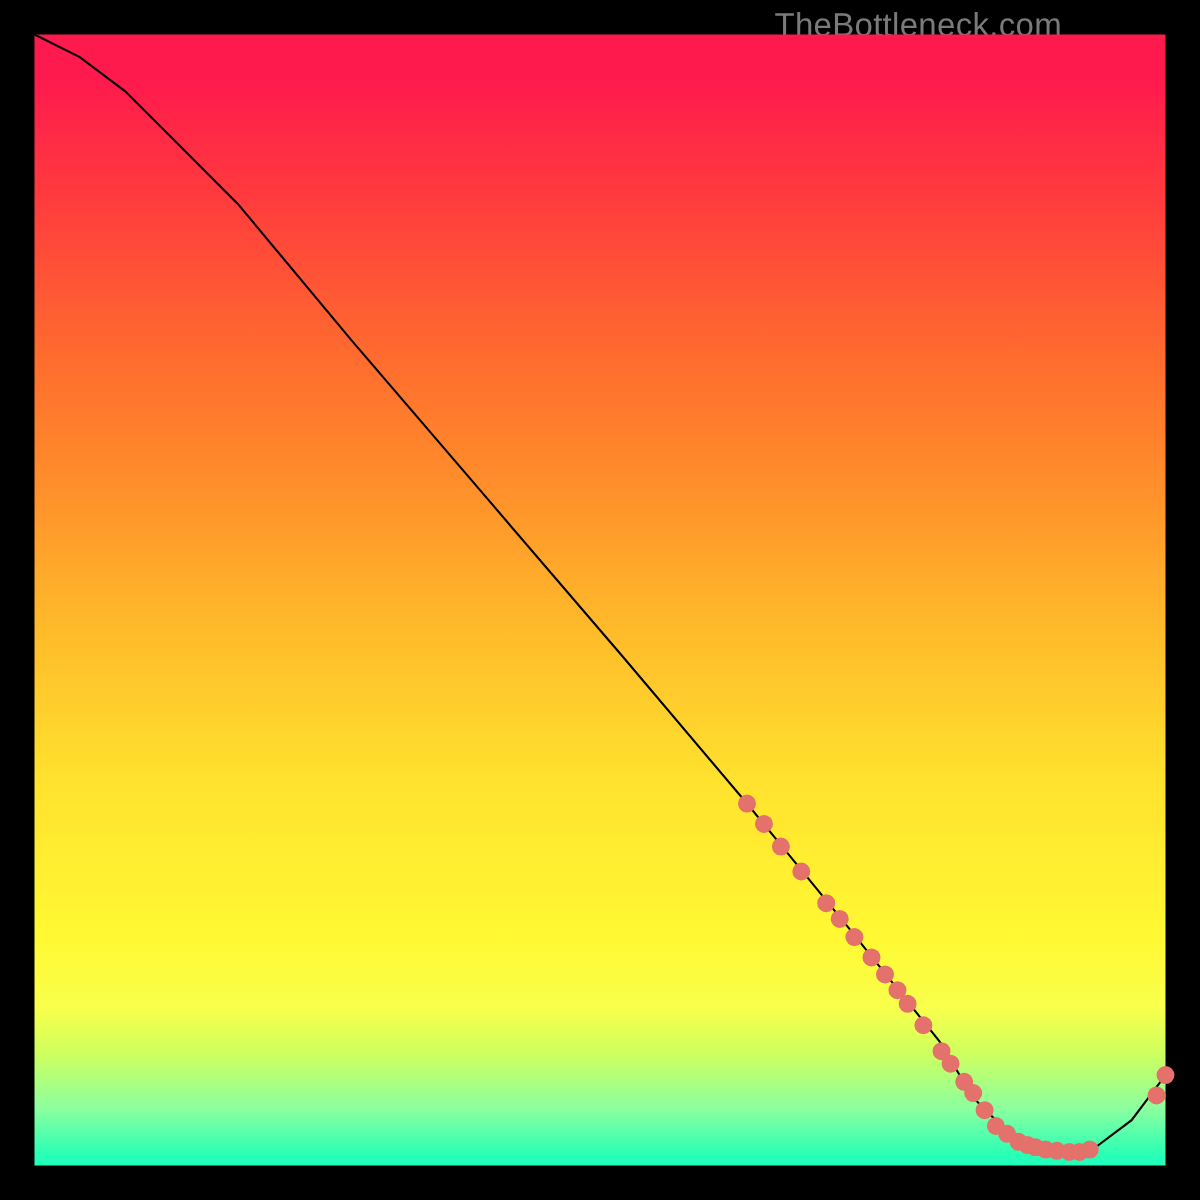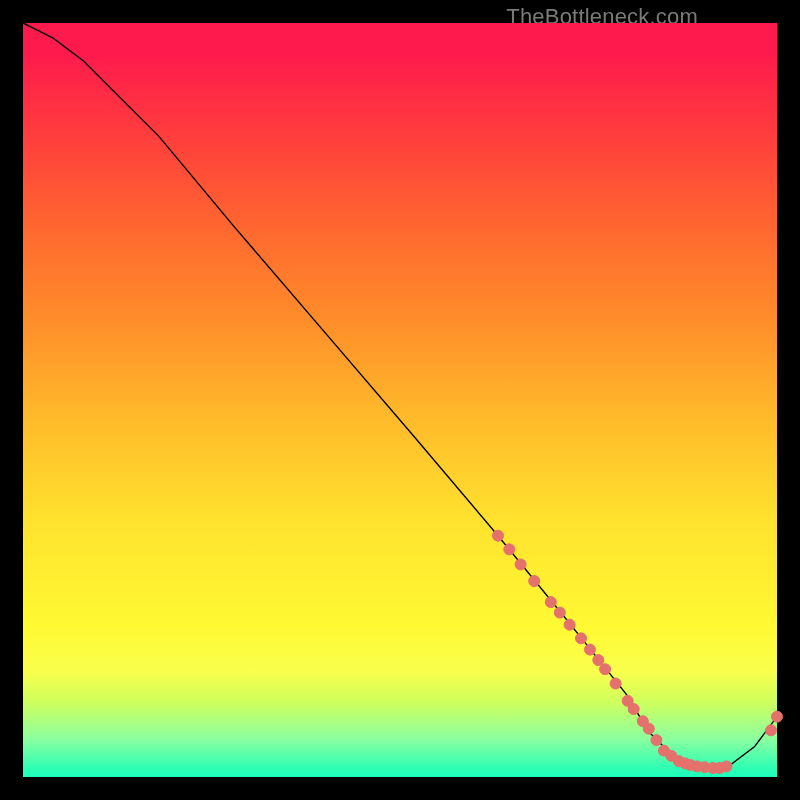--- a/index.html
+++ b/index.html
@@ -9,20 +9,21 @@
     height: 800px;
     background: #000;
     font-family: Arial, Helvetica, sans-serif;
     overflow: hidden;
   }
   .stage {
     position: relative;
     width: 716px;
     height: 800px;
     background: #000;
+    padding-left: 10px;
   }
   .watermark {
     position: absolute;
     top: 4px;
     right: 18px;
     color: #7a7a7a;
     font-size: 22px;
     font-weight: 500;
     letter-spacing: 0.2px;
     user-select: none;

